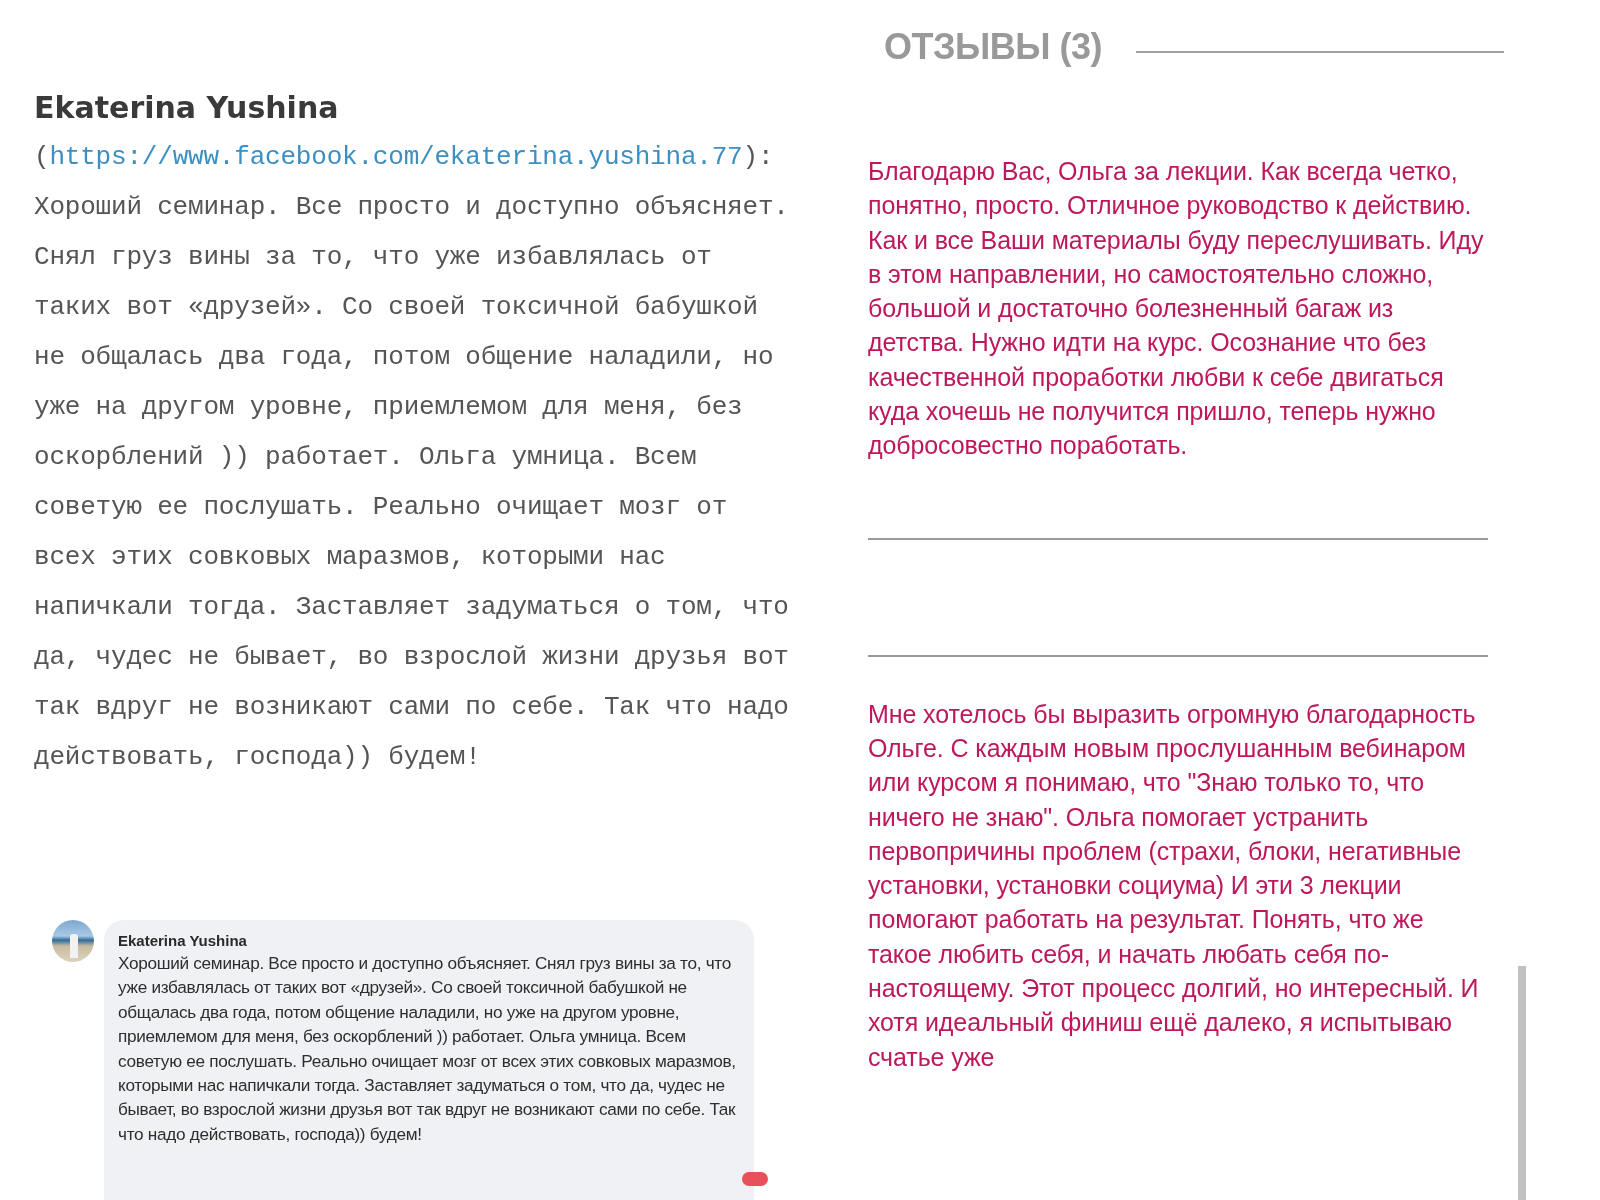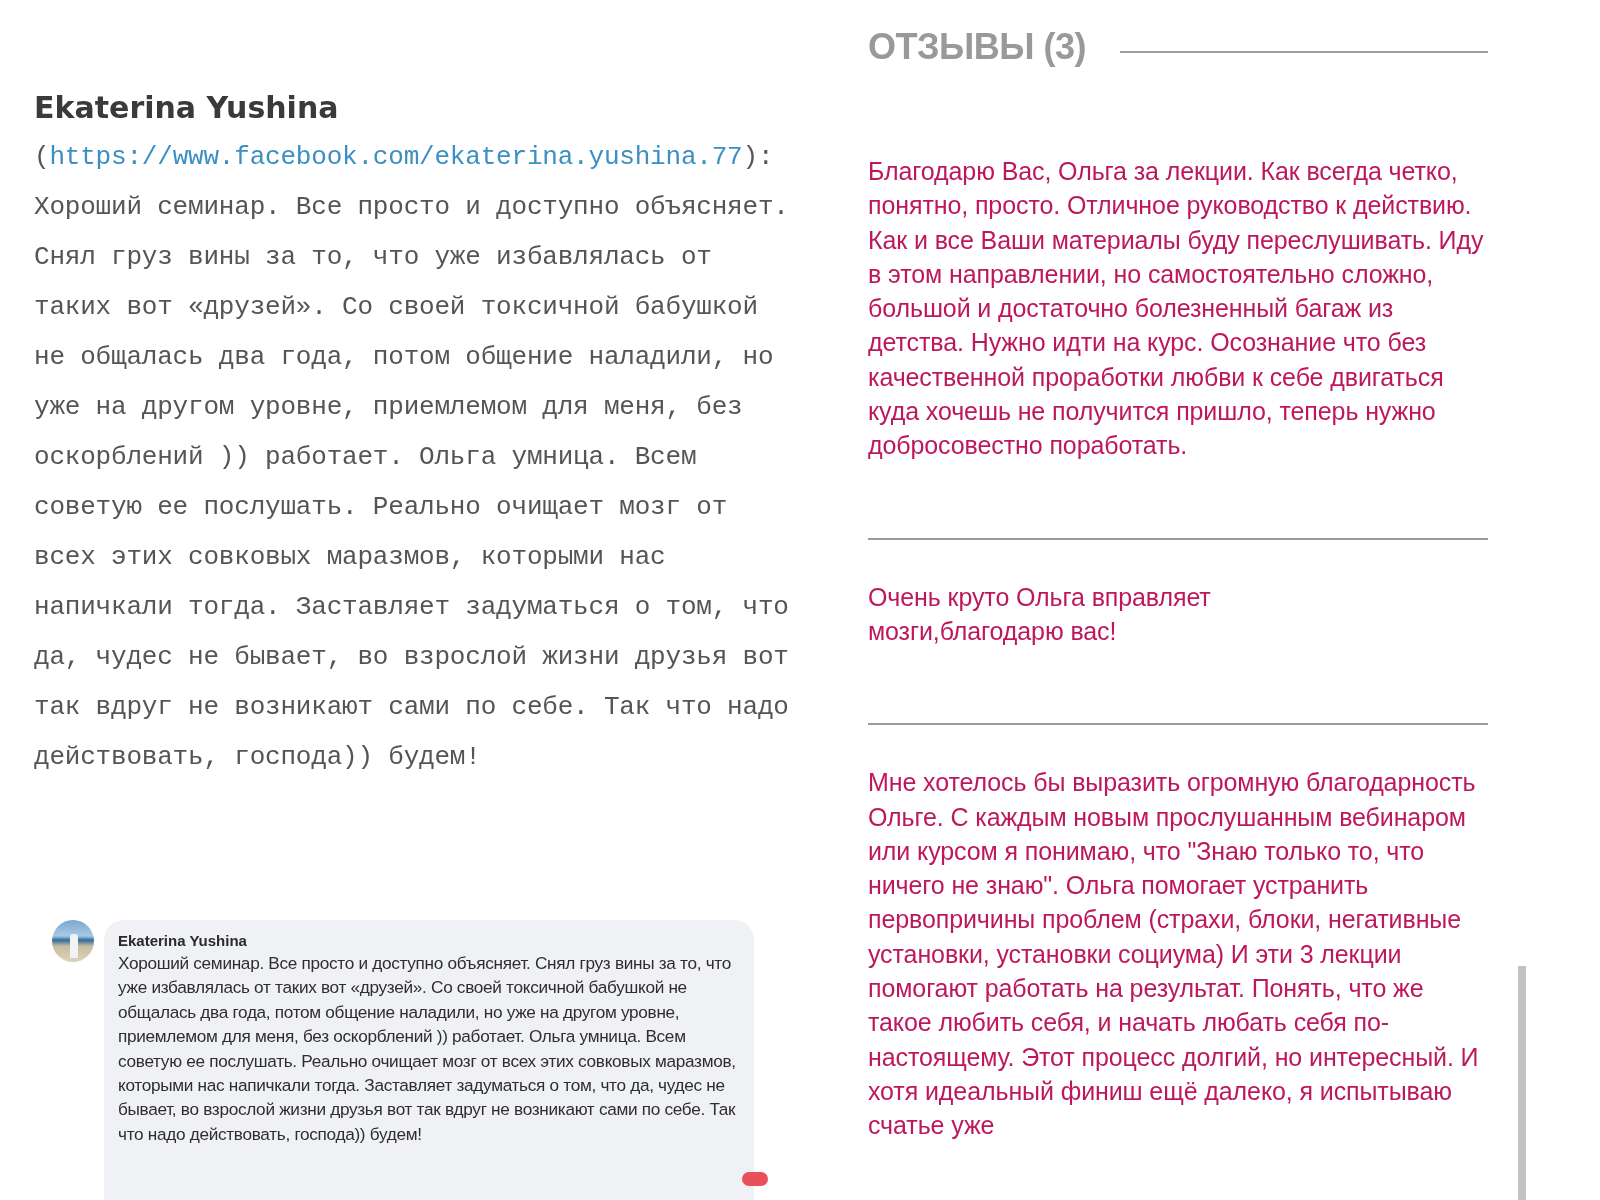--- a/index.html
+++ b/index.html
@@ -10,21 +10,21 @@
   .bodytext a{color:#3b8fc2;text-decoration:none;}
   .fb{position:absolute;left:52px;top:920px;width:700px;}
   .avatar{position:absolute;left:0;top:0;width:42px;height:42px;border-radius:50%;
     background:linear-gradient(#7aa8d0 0%,#a9c9e4 38%,#2f6b9a 48%,#c8bca0 62%,#ddd4be 100%);overflow:hidden;}
   .avatar .fig{position:absolute;left:18px;top:14px;width:8px;height:24px;background:#f2f2f2;border-radius:3px 3px 0 0;}
   .bubble{position:absolute;left:52px;top:0;width:650px;height:300px;background:#f0f1f4;border-radius:20px;padding:12px 14px;box-sizing:border-box;}
   .fbname{font-family:"Liberation Sans",sans-serif;font-weight:bold;font-size:15px;color:#2a2a2a;margin:0 0 2px 0;}
   .fbtext{font-family:"Liberation Sans",sans-serif;font-size:17.2px;line-height:24.4px;color:#2e2e2e;letter-spacing:-0.3px;}
   .react{position:absolute;left:690px;top:252px;width:26px;height:14px;border-radius:8px;background:#e8505b;}
   .right{position:absolute;left:868px;top:20px;width:620px;}
-  .title-row{position:relative;height:60px;}
+  .title-row{position:relative;height:60px;margin-left:16px;}
   .title{position:absolute;left:0;top:6px;font-family:"Liberation Sans",sans-serif;font-weight:bold;font-size:36px;color:#999;letter-spacing:-0.5px;}
   .title-line{position:absolute;left:252px;top:31px;width:368px;height:2px;background:#a0a0a0;}
   .review{font-family:"Liberation Sans",sans-serif;font-size:25px;line-height:34.3px;color:#be185d;letter-spacing:-0.1px;}
   .sep{height:2px;background:#9a9a9a;}
   .scrollbar{position:absolute;left:1518px;top:966px;width:8px;height:234px;background:#c2c2c2;}
 </style>
 </head>
 <body>
 
 <div class="left">
@@ -49,20 +49,19 @@
 <div class="right">
   <div class="title-row">
     <div class="title">ОТЗЫВЫ (3)</div>
     <div class="title-line"></div>
   </div>
   <div style="height:74px"></div>
   <div class="review">Благодарю Вас, Ольга за лекции. Как всегда четко, понятно, просто. Отличное руководство к действию. Как и все Ваши материалы буду переслушивать. Иду в этом направлении, но самостоятельно сложно, большой и достаточно болезненный багаж из детства. Нужно идти на курс. Осознание что без качественной проработки любви к себе двигаться куда хочешь не получится пришло, теперь нужно добросовестно поработать.</div>
   <div style="height:75px"></div>
   <div class="sep"></div>
   <div style="height:40px"></div>
-  <div class="review" style="width:420px">Очень круто Ольга вправляет мозги,благодарю вас!</div>
   <div style="height:75px"></div>
   <div class="sep"></div>
   <div style="height:40px"></div>
   <div class="review">Мне хотелось бы выразить огромную благодарность Ольге. С каждым новым прослушанным вебинаром или курсом я понимаю, что "Знаю только то, что ничего не знаю". Ольга помогает устранить первопричины проблем (страхи, блоки, негативные установки, установки социума) И эти 3 лекции помогают работать на результат. Понять, что же такое любить себя, и начать любать себя по-настоящему. Этот процесс долгий, но интересный. И хотя идеальный финиш ещё далеко, я испытываю счатье уже</div>
 </div>
 
 <div class="scrollbar"></div>
 
 </body></html>

